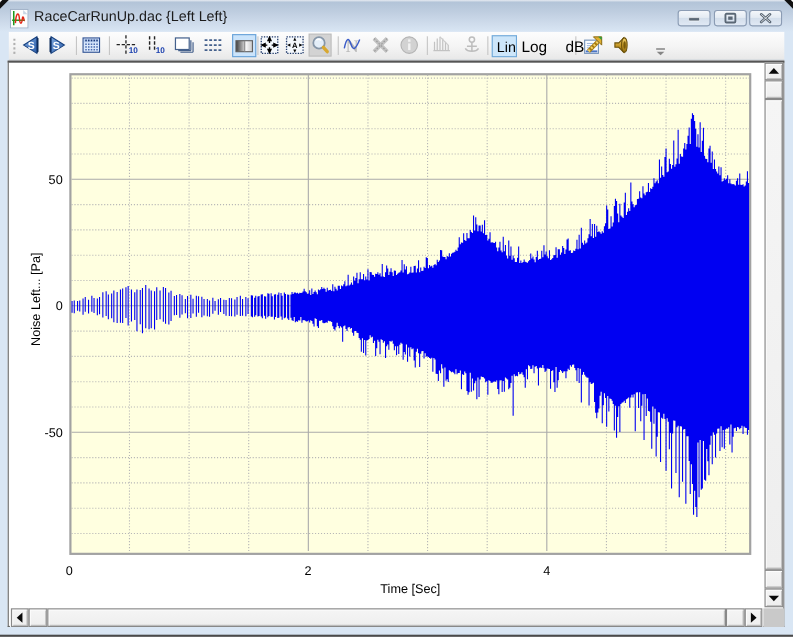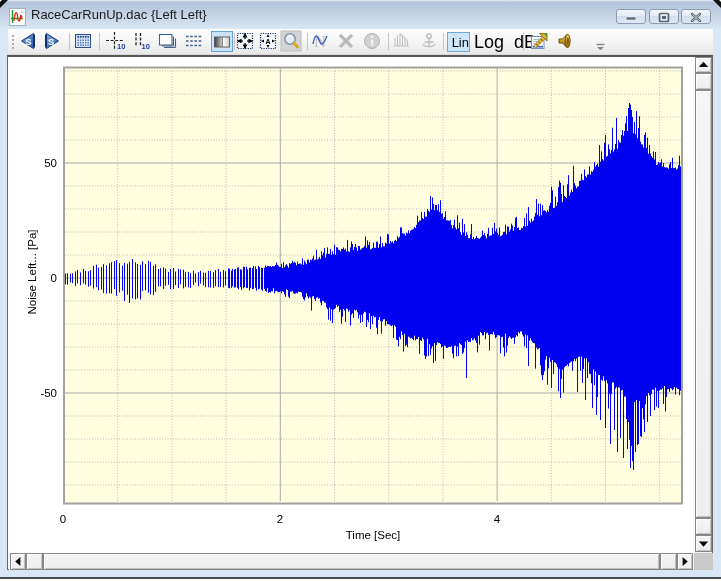--- a/index.html
+++ b/index.html
@@ -11,21 +11,21 @@
  background:linear-gradient(180deg,#f3f6fa 0%,#e4ebf3 45%,#d3deeb 50%,#e0e9f4 100%)}
 #bmin{left:616px}#bmax{left:649px}#bclose{left:681px}
 #toolbar{position:absolute;left:8px;top:29px;width:705px;height:26px;
  background:linear-gradient(180deg,#fdfdfd 0%,#f4f4f4 55%,#e8e8e8 100%);border-bottom:1px solid #d8d8d8}
 #clientline{position:absolute;left:7px;top:55px;width:706px;height:515px;border:1px solid #666;border-top:2px solid #555;background:#fff}
 .tsep{position:absolute;top:4px;width:1px;height:17px;background:#c5c5c5}
 .ticon{position:absolute;top:2px;width:22px;height:22px}
 #grip{position:absolute;left:4px;top:6px;width:3px;height:14px}
 #linbtn{position:absolute;left:439px;top:3px;width:23px;height:20px;border:1px solid #70a8d8;background:#cde6fa;
  font-size:13px;color:#000;text-align:right;line-height:19px}
-.tlbl{position:absolute;top:3px;font-size:18px;color:#000;line-height:20px}
+.tlbl{position:absolute;top:3px;font-size:14px;color:#000;line-height:20px}
 
 .sb{position:absolute;background:#f2f2f2}
 .sbb{position:absolute;background:linear-gradient(180deg,#f5f5f5 0%,#eeeeee 100%);
  border:1px solid #888;box-shadow:inset 1px 1px 0 #fdfdfd,inset -1px -1px 0 #c2c2c2}
 #corner{position:absolute;left:694px;top:553px;width:19px;height:17px;background:#c9c9c9}
 </style></head>
 <body>
 
 <div id="win"></div>
 <div id="titlebar"></div>

